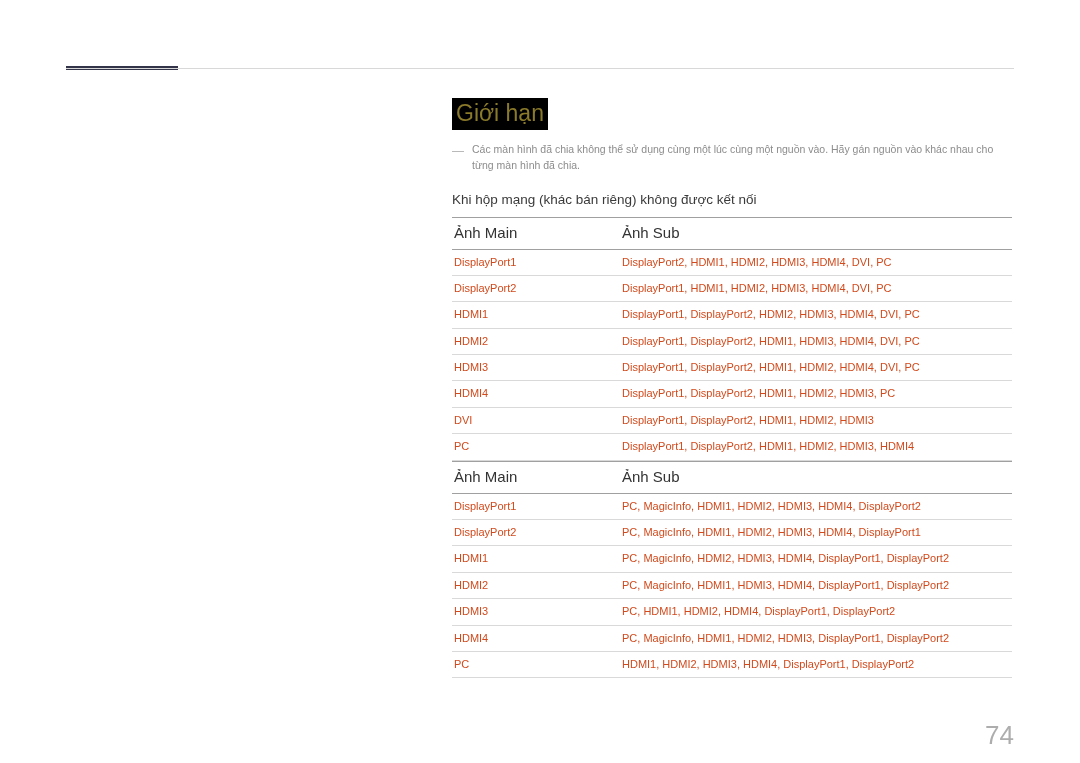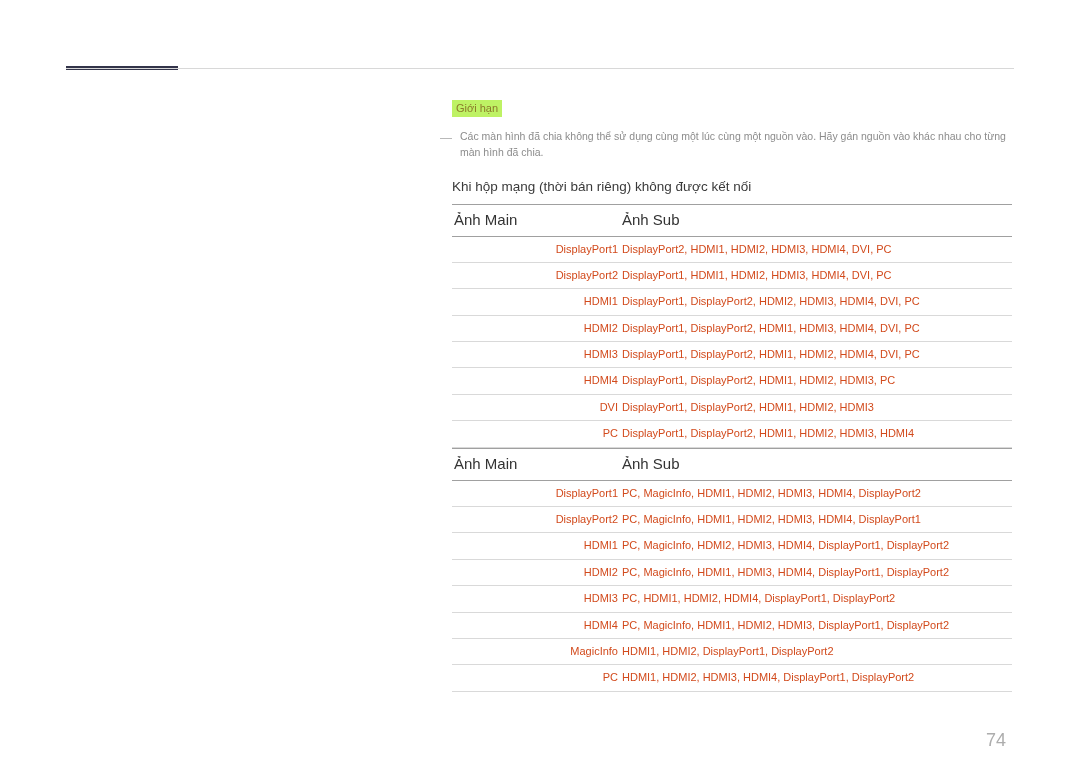--- a/index.html
+++ b/index.html
@@ -27,30 +27,30 @@
     height: 1px;
     background: #d8d8d8;
   }
   .content {
     position: absolute;
     left: 452px;
     top: 98px;
     width: 560px;
   }
   .section-title {
-    background: #bef264;
+    background: #000000;
     display: inline-block;
     color: #8a7a2a;
-    font-size: 11px;
+    font-size: 23px;
     font-weight: 400;
     padding: 2px 4px 3px 4px;
     margin-bottom: 12px;
   }
   .note-list {
-    margin-left: 8px;
+    margin-left: 20px;
     margin-bottom: 18px;
   }
   .note-item {
     position: relative;
     font-size: 10.5px;
     line-height: 1.5;
     color: #8c8c8c;
     margin-bottom: 6px;
     padding-left: 0px;
   }
@@ -86,45 +86,45 @@
   }
   thead th:first-child { width: 168px; }
   tbody td {
     font-size: 11px;
     padding: 5px 2px 5px 2px;
     border-bottom: 1px solid #d9d9d9;
     color: #d24a1c;
     vertical-align: middle;
     line-height: 1.4;
   }
-  tbody td:first-child { white-space: nowrap; text-align: right; }
+  tbody td:first-child { white-space: nowrap; }
   .page-num {
     position: absolute;
-    right: 74px;
+    right: 66px;
     bottom: 12px;
-    font-size: 18px;
+    font-size: 26px;
     color: #adadad;
     font-weight: 300;
   }
 </style>
 </head>
 <body>
 
 <div class="top-accent"></div>
 <div class="top-rule"></div>
 
 <div class="content">
 
   <div class="section-title">Giới hạn</div>
 
   <div class="note-list">
     <div class="note-item">Các màn hình đã chia không thể sử dụng cùng một lúc cùng một nguồn vào. Hãy gán nguồn vào khác nhau cho từng màn hình đã chia.</div>
   </div>
 
-  <div class="subhead">Khi hộp mạng (thời bán riêng) không được kết nối</div>
+  <div class="subhead">Khi hộp mạng (khác bán riêng) không được kết nối</div>
   <table>
     <thead>
       <tr>
         <th>Ảnh Main</th>
         <th>Ảnh Sub</th>
       </tr>
     </thead>
     <tbody>
       <tr>
           <td>DisplayPort1</td>
@@ -187,24 +187,20 @@
         </tr>
       <tr>
           <td>HDMI3</td>
           <td>PC, HDMI1, HDMI2, HDMI4, DisplayPort1, DisplayPort2</td>
         </tr>
       <tr>
           <td>HDMI4</td>
           <td>PC, MagicInfo, HDMI1, HDMI2, HDMI3, DisplayPort1, DisplayPort2</td>
         </tr>
       <tr>
-          <td>MagicInfo</td>
-          <td>HDMI1, HDMI2, DisplayPort1, DisplayPort2</td>
-        </tr>
-      <tr>
           <td>PC</td>
           <td>HDMI1, HDMI2, HDMI3, HDMI4, DisplayPort1, DisplayPort2</td>
         </tr>
     </tbody>
   </table>
 
 </div>
 
 <div class="page-num">74</div>
 

